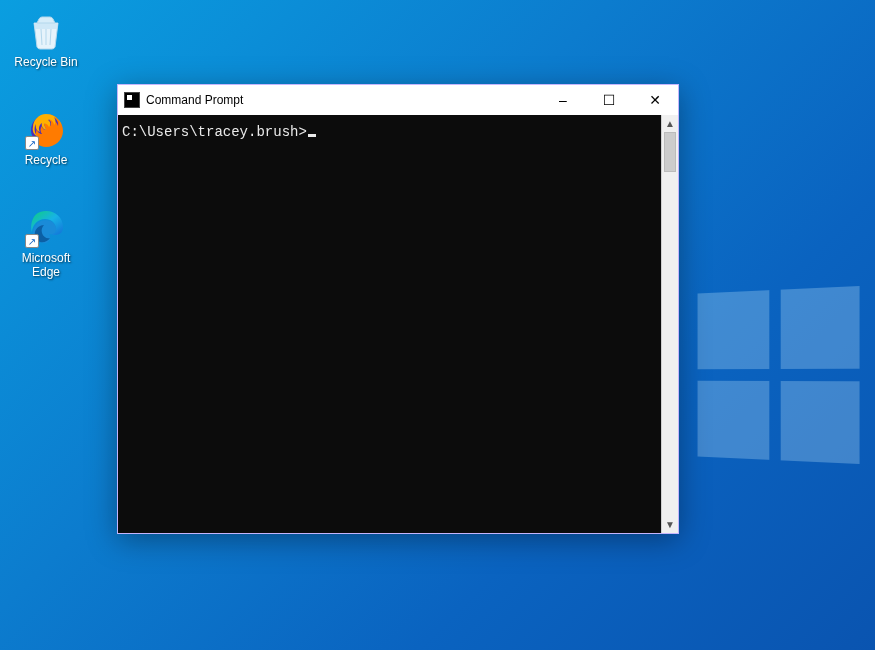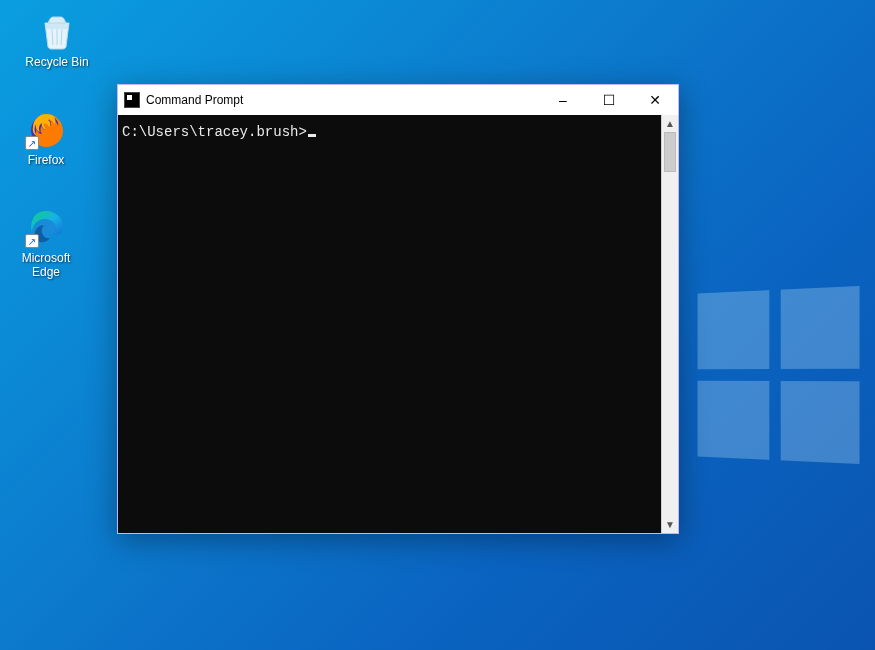--- a/index.html
+++ b/index.html
@@ -161,21 +161,21 @@
 </head>
 <body>
 
 <div class="winlogo">
   <div></div>
     <div></div>
     <div></div>
     <div></div>
 </div>
 
-<div class="desktop-icon" style="left:8px; top:10px;margin-left:11px;">
+<div class="desktop-icon" style="left:8px; top:10px;">
   <div class="ico">
     <svg width="40" height="40" viewBox="0 0 40 40">
       <path d="M8 12 L32 12 L29 36 Q28 38 26 38 L14 38 Q12 38 11 36 Z" fill="#e6f3fb" stroke="#b3d7ec" stroke-width="1"></path>
       <path d="M8 12 L32 12 L31 18 L9 18 Z" fill="#cfe8f7"></path>
       <path d="M13 8 Q14 6 16 6 L24 6 Q26 6 27 8 L29 12 L11 12 Z" fill="#d7edf9" stroke="#b3d7ec" stroke-width="1"></path>
       <line x1="15" y1="18" x2="16" y2="34" stroke="#b3d7ec" stroke-width="1"></line>
       <line x1="20" y1="18" x2="20" y2="34" stroke="#b3d7ec" stroke-width="1"></line>
       <line x1="25" y1="18" x2="24" y2="34" stroke="#b3d7ec" stroke-width="1"></line>
     </svg>
   </div>
@@ -184,21 +184,21 @@
 
 <div class="desktop-icon" style="left:8px; top:108px;">
   <div class="ico">
     <svg width="40" height="40" viewBox="0 0 40 40">
       <circle cx="20" cy="21" r="15" fill="#4a2db6"></circle>
       <path d="M20 5 C30 5 37 13 37 22 C37 31 29 38 20 38 C13 38 7 33 6 26 C6 26 8 30 13 31 C10 28 9 24 11 20 C11 23 14 25 16 25 C14 23 14 19 16 17 C16 20 19 21 20 21 C20 18 18 17 18 15 C20 14 23 15 24 17 C26 15 25 12 23 11 C27 10 31 13 32 17 C33 13 30 9 27 8 C25 6 22 5 20 5 Z" fill="#ff7b00"></path>
       <path d="M20 5 C27 5 33 9 35 16 C35 13 32 9 28 8 C30 11 30 14 28 16 C28 12 24 10 22 11 C25 13 25 16 23 18 C22 15 19 14 18 15 C18 17 20 18 20 21 C17 20 15 17 16 14 C13 16 12 20 14 23 C11 22 9 19 10 15 C8 18 8 23 11 27 C8 26 6 22 7 18 C7 11 13 5 20 5 Z" fill="#ffb000"></path>
     </svg>
     <span class="shortcut-arrow">↗</span>
   </div>
-  <div class="label">Firefox</div>
+  <div class="label">Recycle</div>
 </div>
 
 <div class="desktop-icon" style="left:8px; top:206px;">
   <div class="ico">
     <svg width="40" height="40" viewBox="0 0 40 40">
       <defs>
         <linearGradient id="eg1" x1="0" y1="0" x2="1" y2="1">
           <stop offset="0" stop-color="#0ecf7d"></stop>
           <stop offset="0.5" stop-color="#17b2e6"></stop>
           <stop offset="1" stop-color="#1371d8"></stop>

